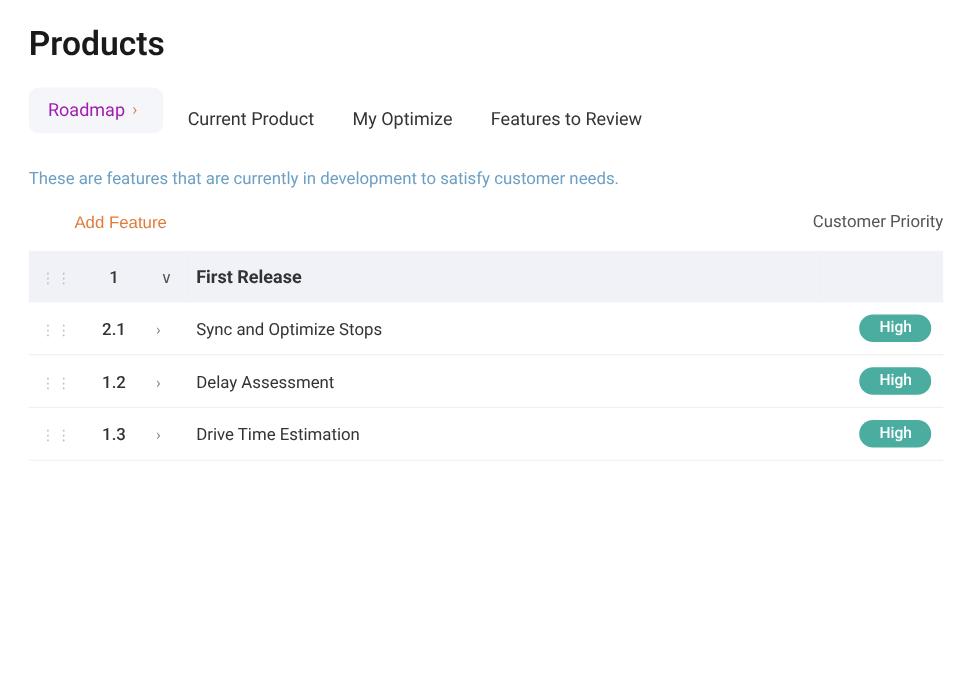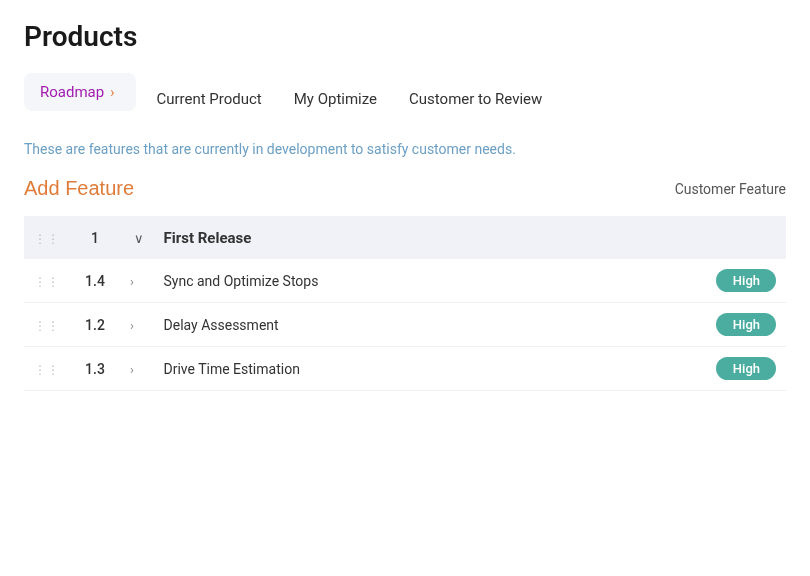--- a/index.html
+++ b/index.html
@@ -72,26 +72,27 @@
 
     .toolbar {
       display: flex;
       justify-content: space-between;
       align-items: center;
       margin-bottom: 16px;
     }
 
     .add-feature-btn {
       color: #e07c3a;
-      font-size: 20px;
+      font-size: 14px;
       font-weight: 500;
       cursor: pointer;
       background: none;
       border: none;
       padding: 0;
+      margin-left: 38px;
     }
 
     .customer-priority-label {
       font-size: 14px;
       color: #555;
       font-weight: 400;
     }
 
     .feature-table {
       width: 100%;
@@ -176,29 +177,29 @@
   <h1 class="page-title">Products</h1>
 
   <div style="display: flex; align-items: center; gap: 0; margin-bottom: 16px;">
     <div class="breadcrumb-nav">
       <span class="breadcrumb-active">Roadmap</span>
       <span class="breadcrumb-chevron">›</span>
     </div>
     <div class="tab-nav" style="margin-left: 20px;">
       <span class="tab-item">Current Product</span>
       <span class="tab-item">My Optimize</span>
-      <span class="tab-item">Customer to Review</span>
+      <span class="tab-item">Features to Review</span>
     </div>
   </div>
 
   <p class="description-text">These are features that are currently in development to satisfy customer needs.</p>
 
   <div class="toolbar">
     <button class="add-feature-btn">Add Feature</button>
-    <span class="customer-priority-label">Customer Feature</span>
+    <span class="customer-priority-label">Customer Priority</span>
   </div>
 
   <table class="feature-table">
     <tbody>
 
       <tr class="group-row">
         <td class="col-drag">
           <span class="dots-handle">⋮⋮</span>
         </td>
         <td class="col-num">
@@ -211,21 +212,21 @@
           <span class="group-label">First Release</span>
         </td>
         <td class="col-priority"></td>
       </tr>
 
       <tr class="feature-row">
         <td class="col-drag">
           <span class="dots-handle">⋮⋮</span>
         </td>
         <td class="col-num">
-          <span class="row-number">1.4</span>
+          <span class="row-number">2.1</span>
         </td>
         <td class="col-expand">
           <span class="chevron-right">›</span>
         </td>
         <td>
           <span class="row-label">Sync and Optimize Stops</span>
         </td>
         <td class="col-priority">
           <span class="priority-badge">High</span>
         </td>

